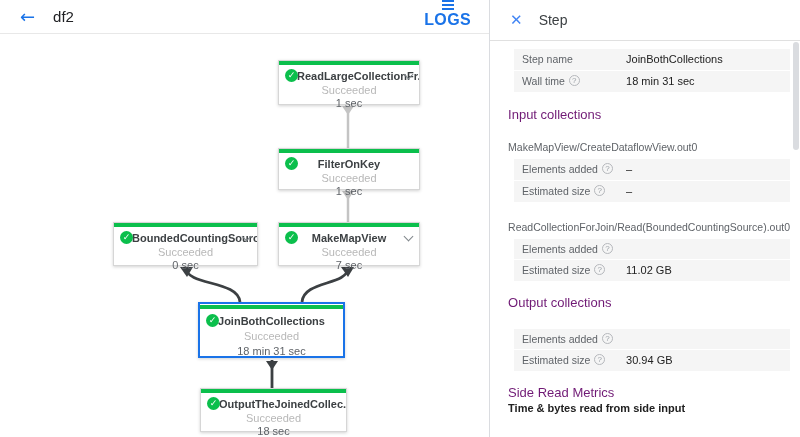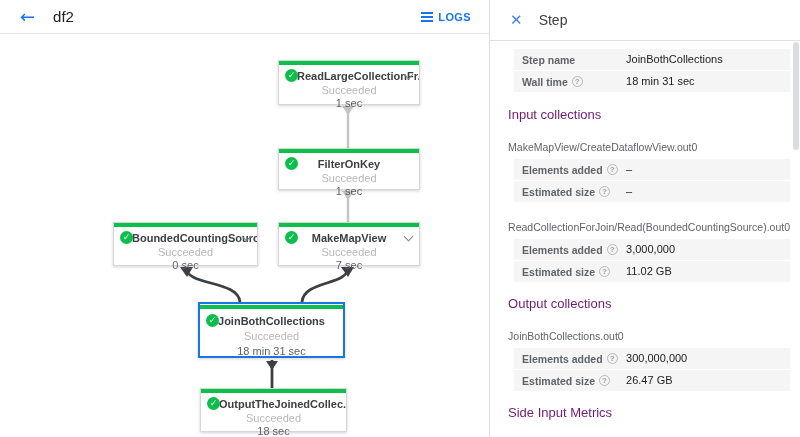--- a/index.html
+++ b/index.html
@@ -6,21 +6,21 @@
   html,body { width:800px; height:437px; overflow:hidden; }
   body { font-family:"Liberation Sans", sans-serif; background:#fff; color:#212121; }
   .app { width:800px; height:437px; display:flex; position:relative; }
 
   
   .left-panel { width:509px; height:437px; border-right:1px solid #dadce0; display:flex; flex-direction:column; background:#fff; }
   .left-header { height:34px; border-bottom:1px solid #e8e8e8; display:flex; align-items:center; padding:0 12px 0 14px; flex:none; }
   .back-btn { color:#1a73e8; font-size:18px; line-height:18px; cursor:pointer; background:none; border:none; padding:0 6px; font-family:"DejaVu Sans", sans-serif; }
   .job-title { font-size:15px; color:#202124; margin-left:12px; }
   .spacer { flex:1; }
-  .logs-btn { display:flex; align-items:center; gap:5px; color:#1a73e8; font-size:11px; font-weight:bold; letter-spacing:.4px; background:none; border:none; cursor:pointer; padding:4px 6px; }
+  .logs-btn { display:flex; align-items:center; gap:5px; color:#1a73e8; font-size:16px; font-weight:bold; letter-spacing:.4px; background:none; border:none; cursor:pointer; padding:4px 6px;flex-direction:column; }
   .list-icon { width:12px; height:2px; background:#1a73e8; position:relative; display:inline-block; }
   .list-icon::before, .list-icon::after { content:""; position:absolute; left:0; width:12px; height:2px; background:#1a73e8; }
   .list-icon::before { top:-4px; } .list-icon::after { top:4px; }
 
   .graph { position:relative; flex:1; background:#fff; }
   .edges { position:absolute; left:0; top:0; width:509px; height:403px; }
 
   .node { position:absolute; background:#fff; border:1px solid #d6d6d6; box-shadow:0 1px 3px rgba(0,0,0,.18); cursor:pointer; }
   .gbar { height:4px; background:#0bbf4c; }
   .trow { position:relative; height:16px; margin-top:3px; }
@@ -40,21 +40,21 @@
 
   
   .right-panel { flex:1; height:437px; display:flex; flex-direction:column; background:#fff; position:relative; }
   .right-header { height:41px; border-bottom:1px solid #e0e0e0; display:flex; align-items:center; padding:0 16px; flex:none; }
   .close-btn { color:#4285f4; font-size:15px; background:none; border:none; cursor:pointer; padding:2px 4px; font-family:"DejaVu Sans", sans-serif; }
   .panel-title { font-size:14px; color:#3c4043; margin-left:12px; }
   .right-content { flex:1; padding:8px 10px 8px 18px; overflow:hidden; }
 
   .kv { margin:0 0 2px 6px; }
   .kv-row { display:flex; background:#f5f5f5; margin-bottom:1px; }
-  .kv-label { width:112px; flex:none; font-size:10.5px; font-weight:bold; color:#5f6368; padding:4px 4px 4px 8px; display:flex; align-items:center; gap:4px; }
+  .kv-label { width:112px; flex:none; font-size:10.5px; font-weight:normal; color:#5f6368; padding:4px 4px 4px 8px; display:flex; align-items:flex-start; gap:4px; }
   .kv-value { flex:1; font-size:11px; color:#212121; padding:4px 4px 4px 0; word-break:break-all; line-height:13px; }
   .help { width:11px; height:11px; flex:none; border:1px solid #b5b8bc; border-radius:50%; color:#9aa0a6; font-size:8px; line-height:9px; text-align:center; margin-top:0px; cursor:pointer; }
 
   .section-title { font-size:13px; color:#701a75; margin:14px 0 6px 0; }
   .coll-name { font-size:10.5px; color:#5f6368; margin:8px 0 6px 0; white-space:nowrap; }
   .subsection { margin-bottom:4px;margin-top:19px; }
 
   .sim-subtitle { font-size:11px; font-weight:bold; color:#212121; margin:2px 0 6px 0; }
 
   .scrollbar { position:absolute; right:1px; top:42px; width:6px; bottom:0; }
@@ -206,55 +206,53 @@
       </div>
 
       <div class="subsection">
         <div class="coll-name">ReadCollectionForJoin/Read(BoundedCountingSource).out0</div>
         <div class="kv">
           <div class="kv-row">
             <div class="kv-label">
                 <span>Elements added</span>
                 <span class="help">?</span>
               </div>
-            <div class="kv-value">3,000,000</div>
           </div>
           <div class="kv-row">
             <div class="kv-label">
                 <span>Estimated size</span>
                 <span class="help">?</span>
               </div>
             <div class="kv-value">11.02 GB</div>
           </div>
         </div>
       </div>
 
       <div class="section-title">Output collections</div>
 
       <div class="subsection">
-        <div class="coll-name">JoinBothCollections.out0</div>
         <div class="kv">
           <div class="kv-row">
             <div class="kv-label">
                 <span>Elements added</span>
                 <span class="help">?</span>
               </div>
-            <div class="kv-value">300,000,000</div>
           </div>
           <div class="kv-row">
             <div class="kv-label">
                 <span>Estimated size</span>
                 <span class="help">?</span>
               </div>
-            <div class="kv-value">26.47 GB</div>
-          </div>
-        </div>
-      </div>
-
-      <div class="section-title" style="margin-bottom:2px;">Side Input Metrics</div>
+            <div class="kv-value">30.94 GB</div>
+          </div>
+        </div>
+      </div>
+
+      <div class="section-title" style="margin-bottom:2px;">Side Read Metrics</div>
+      <div class="sim-subtitle">Time &amp; bytes read from side input</div>
 
     </div>
 
     <div class="scrollbar">
       <div class="scroll-thumb"></div>
     </div>
   </div>
 
 </div>
 

